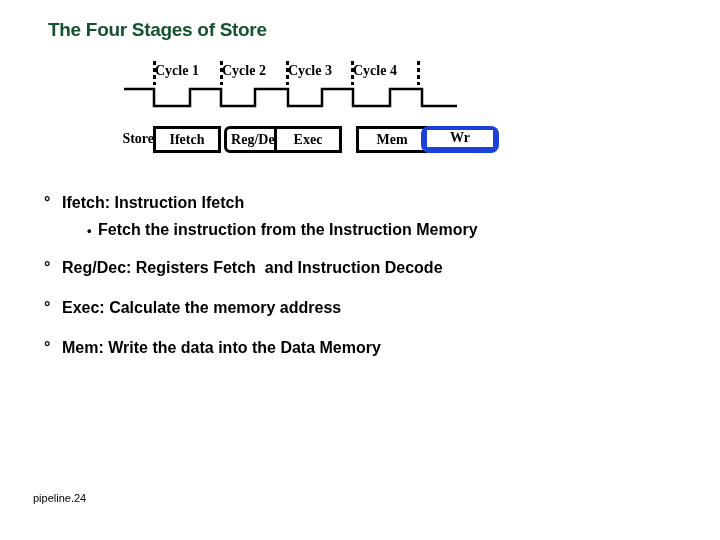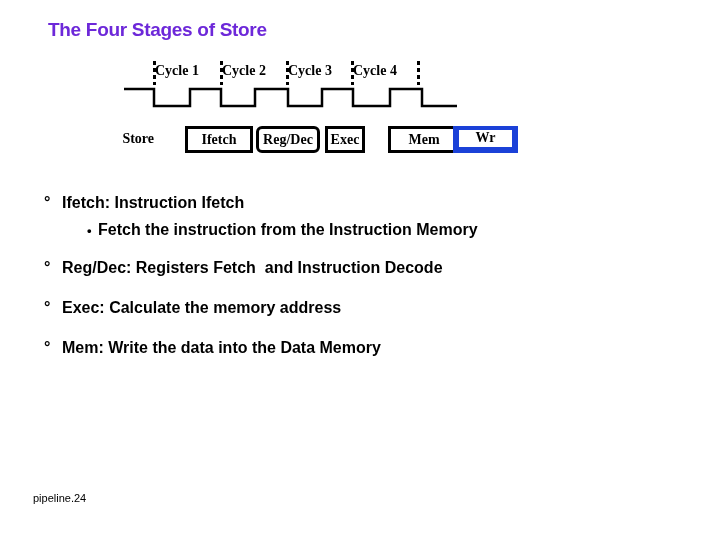--- a/index.html
+++ b/index.html
@@ -12,21 +12,21 @@
     font-family: "Liberation Sans", sans-serif;
     color: #000;
   }
   .title {
     position: absolute;
     left: 48px;
     top: 19px;
     margin: 0;
     font: bold 19px "Liberation Sans", sans-serif;
     letter-spacing: -0.3px;
-    color: #6d28d9;
+    color: #14532d;
     text-align: center;
   }
   .timing-svg {
     position: absolute;
     left: 0;
     top: 0;
     pointer-events: none;
   }
   .timing-svg .waveform {
     fill: none;
@@ -62,27 +62,26 @@
     position: absolute;
     top: 126px;
     height: 27px;
     box-sizing: border-box;
     border: 3px solid #000;
     background: #fff;
     font: bold 14px "Liberation Serif", serif;
     text-align: center;
     line-height: 21px;
     white-space: nowrap;
-    margin-left: 32px;
   }
   .s0 { left: 153px; width: 68px; }
   .s1 { left: 224px; width: 64px; border-radius: 6px; }
-  .s2 { left: 293px; width: 40px; }
+  .s2 { left: 274px; width: 68px; }
   .s3 { left: 356px; width: 72px; }
-  .s4 { left: 421px; width: 65px; }
+  .s4 { left: 421px; width: 78px; border-radius: 8px; }
   .stage.hl {
     border: none;
     background: var(--hl, #1b41d8);
     padding: 4px 6px 6px 6px;
   }
   .stage.hl .inner {
     background: #fff;
     width: 100%;
     height: 100%;
     line-height: 16px;

